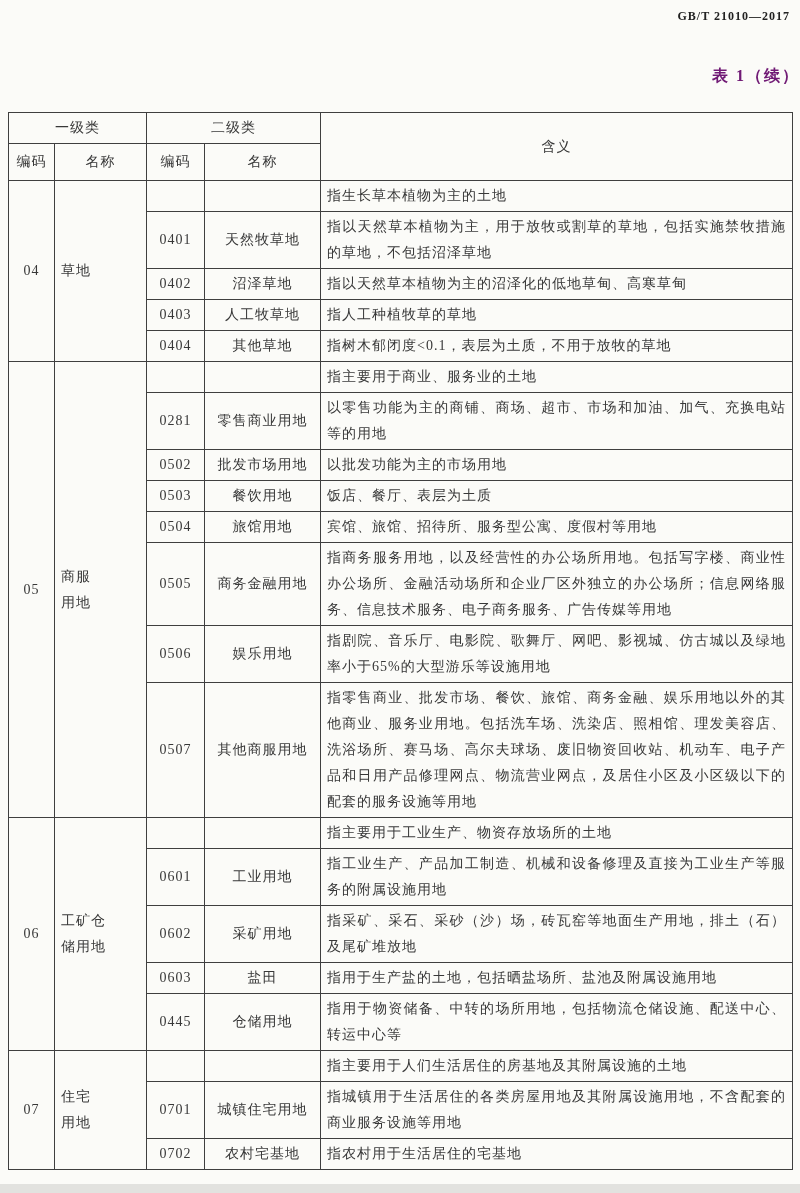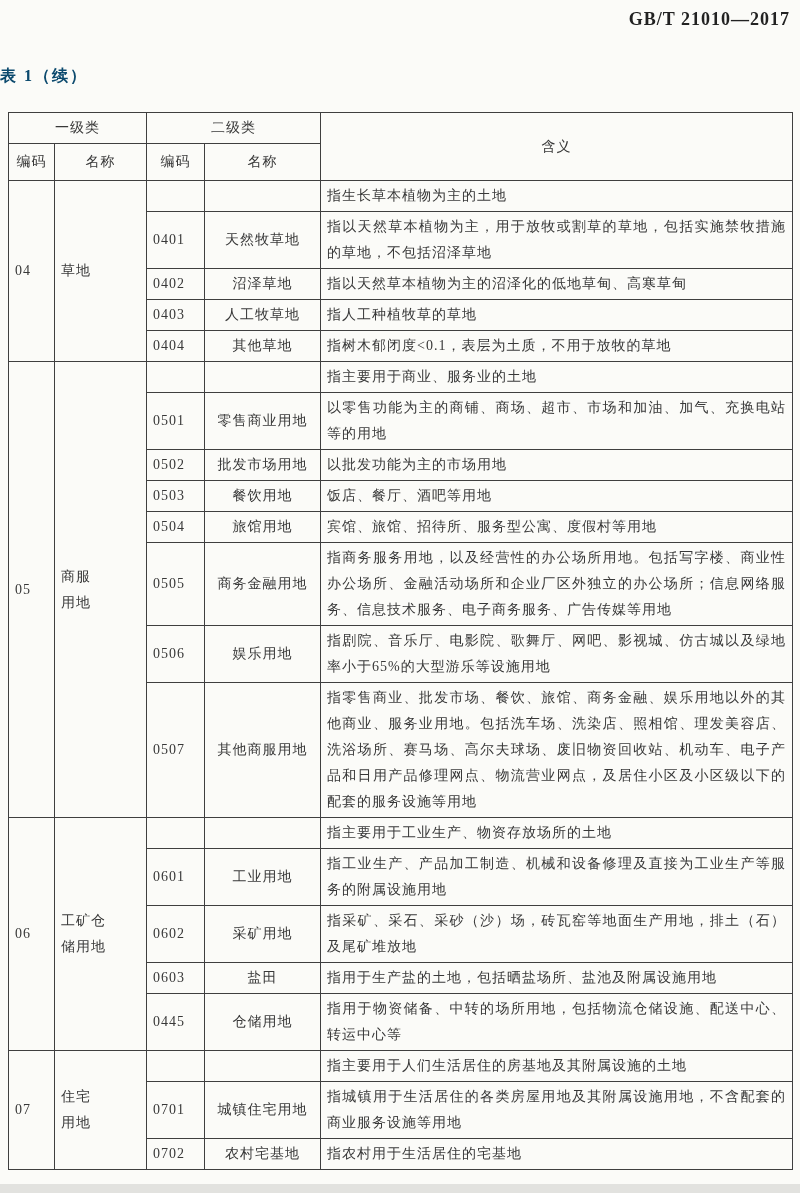--- a/index.html
+++ b/index.html
@@ -9,35 +9,35 @@
     height: 1193px;
     background: #fbfbf8;
     font-family: "Liberation Serif", serif;
     color: #3a3a3a;
     overflow: hidden;
   }
   .doc-number {
     position: absolute;
     top: 9px;
     right: 10px;
-    font-size: 18px;
+    font-size: 12px;
     font-weight: bold;
     letter-spacing: 1px;
     color: #222;
   }
   .table-title {
     position: absolute;
     top: 66px;
     left: 0;
     width: 100%;
-    text-align: left;
+    text-align: right;
     font-size: 16px;
     font-weight: bold;
     letter-spacing: 2px;
-    color: #0c4a6e;
+    color: #701a75;
   }
   table.landuse {
     position: absolute;
     top: 112px;
     left: 8px;
     width: 784px;
     border-collapse: collapse;
     table-layout: fixed;
   }
   table.landuse th, table.landuse td {
@@ -45,21 +45,21 @@
     font-size: 14px;
     font-weight: normal;
     letter-spacing: 1px;
     line-height: 26px;
     padding: 2px 6px;
     vertical-align: middle;
     color: #383838;
   }
   th.hdr { height: 24px; text-align: center; }
   th.hdr2 { height: 32px; }
-  td.c-code { text-align: left; }
+  td.c-code { text-align: center; }
   td.c-name1 { text-align: left; white-space: pre-line; }
   td.c-name2 { text-align: center; padding-left: 12px; }
   td.c-meaning { text-align: justify; text-justify: inter-ideograph; padding: 2px 12px; }
   .page-bottom-edge {
     position: absolute;
     left: 0;
     bottom: 0;
     width: 100%;
     height: 9px;
     background: #e2e2df;
@@ -127,33 +127,33 @@
 
       <tr>
         <td class="c-code" rowspan="8">05</td>
         <td class="c-name1" rowspan="8">商服
 用地</td>
         <td class="c-code"></td>
         <td class="c-name2"></td>
         <td class="c-meaning">指主要用于商业、服务业的土地</td>
       </tr>
       <tr>
-        <td class="c-code">0501</td>
+        <td class="c-code">0281</td>
         <td class="c-name2">零售商业用地</td>
         <td class="c-meaning">以零售功能为主的商铺、商场、超市、市场和加油、加气、充换电站等的用地</td>
       </tr>
       <tr>
         <td class="c-code">0502</td>
         <td class="c-name2">批发市场用地</td>
         <td class="c-meaning">以批发功能为主的市场用地</td>
       </tr>
       <tr>
         <td class="c-code">0503</td>
         <td class="c-name2">餐饮用地</td>
-        <td class="c-meaning">饭店、餐厅、酒吧等用地</td>
+        <td class="c-meaning">饭店、餐厅、表层为土质</td>
       </tr>
       <tr>
         <td class="c-code">0504</td>
         <td class="c-name2">旅馆用地</td>
         <td class="c-meaning">宾馆、旅馆、招待所、服务型公寓、度假村等用地</td>
       </tr>
       <tr>
         <td class="c-code">0505</td>
         <td class="c-name2">商务金融用地</td>
         <td class="c-meaning">指商务服务用地，以及经营性的办公场所用地。包括写字楼、商业性办公场所、金融活动场所和企业厂区外独立的办公场所；信息网络服务、信息技术服务、电子商务服务、广告传媒等用地</td>

